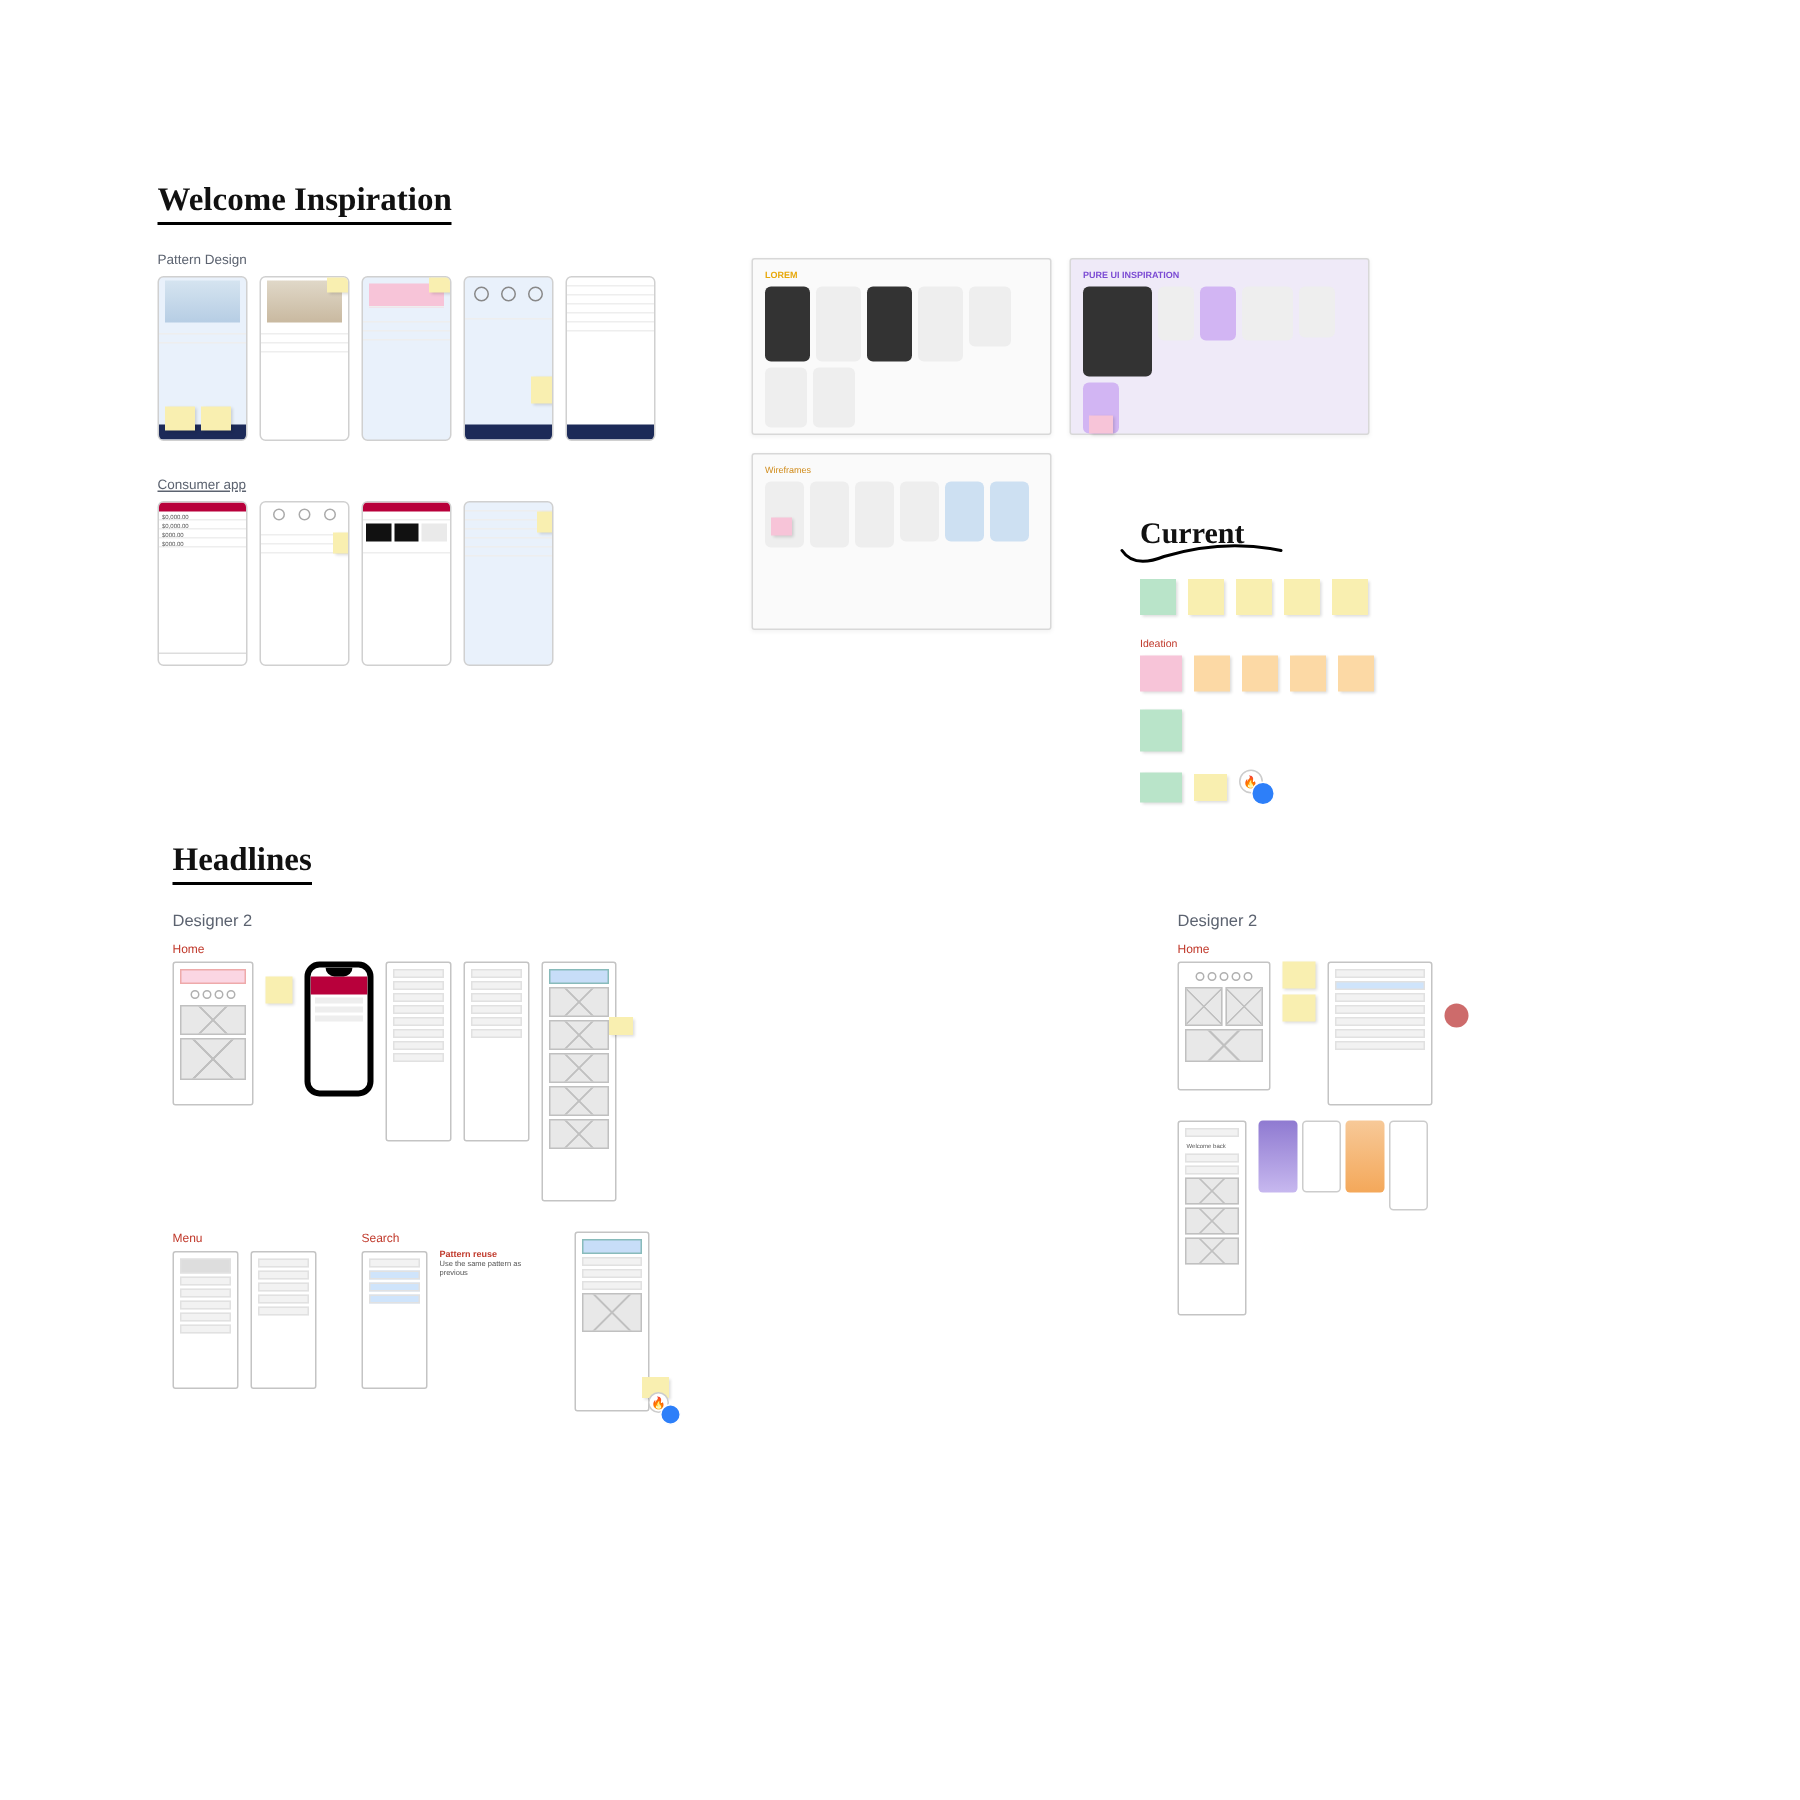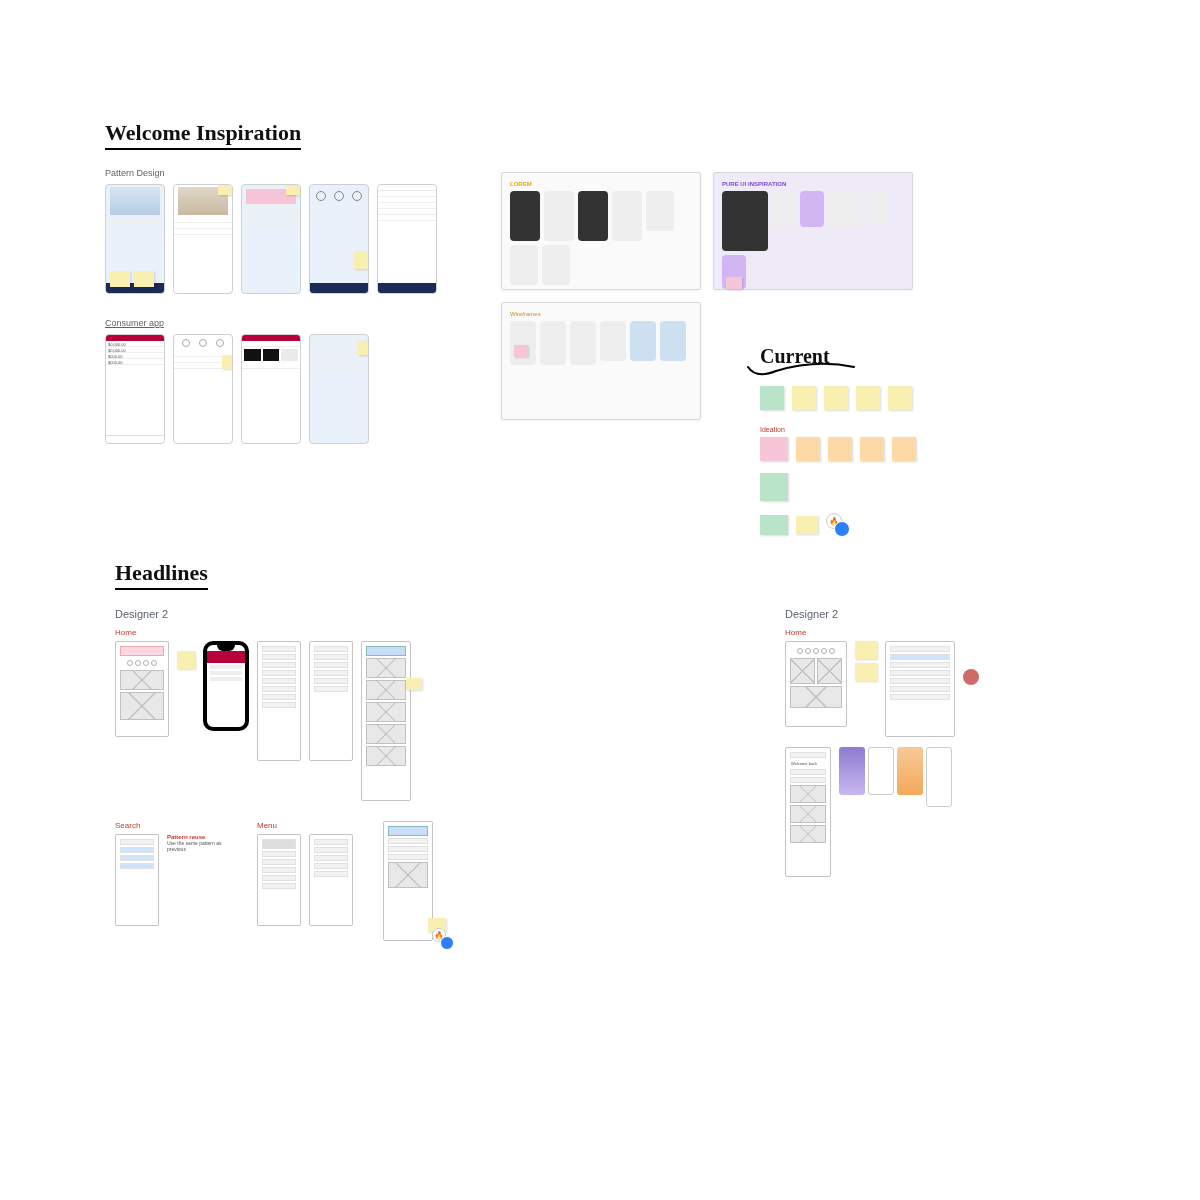--- a/index.html
+++ b/index.html
@@ -379,55 +379,55 @@
               <div class="ph-x"></div>
               <div class="ph-x"></div>
             <div class="ph-x"></div>
               <div class="ph-x"></div>
             <div class="sticky yellow" style="position:relative;width:16px;height:12px;left:40px;top:-90px;"></div>
           </div>
 
         </div>
 
         <div class="row-flex" style="margin-top:20px;gap:30px;">
-          <div>
-            <div class="red-label">Search</div>
-            <div class="row-flex">
-              <div class="wire" style="width:44px;height:92px;">
-                <div class="ph-row"></div>
-                <div class="ph-row" style="background:#cfe4fb;"></div>
-                <div class="ph-row" style="background:#cfe4fb;"></div>
-                <div class="ph-row" style="background:#cfe4fb;"></div>
-              </div>
-              <div style="width:60px;">
-                <div style="font-size:6px;color:#c0392b;font-weight:600;">Pattern reuse</div>
-                <div style="font-size:5px;color:#555;">Use the same pattern as previous</div>
-              </div>
-            </div>
-          </div>
           <div>
             <div class="red-label">Menu</div>
             <div class="row-flex">
               <div class="wire" style="width:44px;height:92px;">
                 <div class="ph-row" style="height:10px;background:#ddd;"></div>
                 <div class="ph-row"></div>
                   <div class="ph-row"></div>
                   <div class="ph-row"></div>
                 <div class="ph-row"></div>
                   <div class="ph-row"></div>
               </div>
               <div class="wire" style="width:44px;height:92px;">
                 <div class="ph-row"></div>
                   <div class="ph-row"></div>
                   <div class="ph-row"></div>
                 <div class="ph-row"></div>
                   <div class="ph-row"></div>
               </div>
             </div>
           </div>
+          <div>
+            <div class="red-label">Search</div>
+            <div class="row-flex">
+              <div class="wire" style="width:44px;height:92px;">
+                <div class="ph-row"></div>
+                <div class="ph-row" style="background:#cfe4fb;"></div>
+                <div class="ph-row" style="background:#cfe4fb;"></div>
+                <div class="ph-row" style="background:#cfe4fb;"></div>
+              </div>
+              <div style="width:60px;">
+                <div style="font-size:6px;color:#c0392b;font-weight:600;">Pattern reuse</div>
+                <div style="font-size:5px;color:#555;">Use the same pattern as previous</div>
+              </div>
+            </div>
+          </div>
 
           <div class="wire" style="width:50px;height:120px;position:relative;">
             <div class="blue-band"></div>
             <div class="ph-row"></div>
               <div class="ph-row"></div>
               <div class="ph-row"></div>
             <div class="ph-x" style="height:26px;"></div>
             <div class="sticky yellow" style="position:absolute;right:-14px;bottom:8px;width:18px;height:14px;"></div>
             <div style="position:absolute;right:-22px;bottom:-10px;width:22px;height:22px;">
               <div style="position:absolute;width:14px;height:14px;border-radius:50%;background:#fff;border:1px solid #ccc;font-size:8px;display:flex;align-items:center;justify-content:center;">🔥</div>

